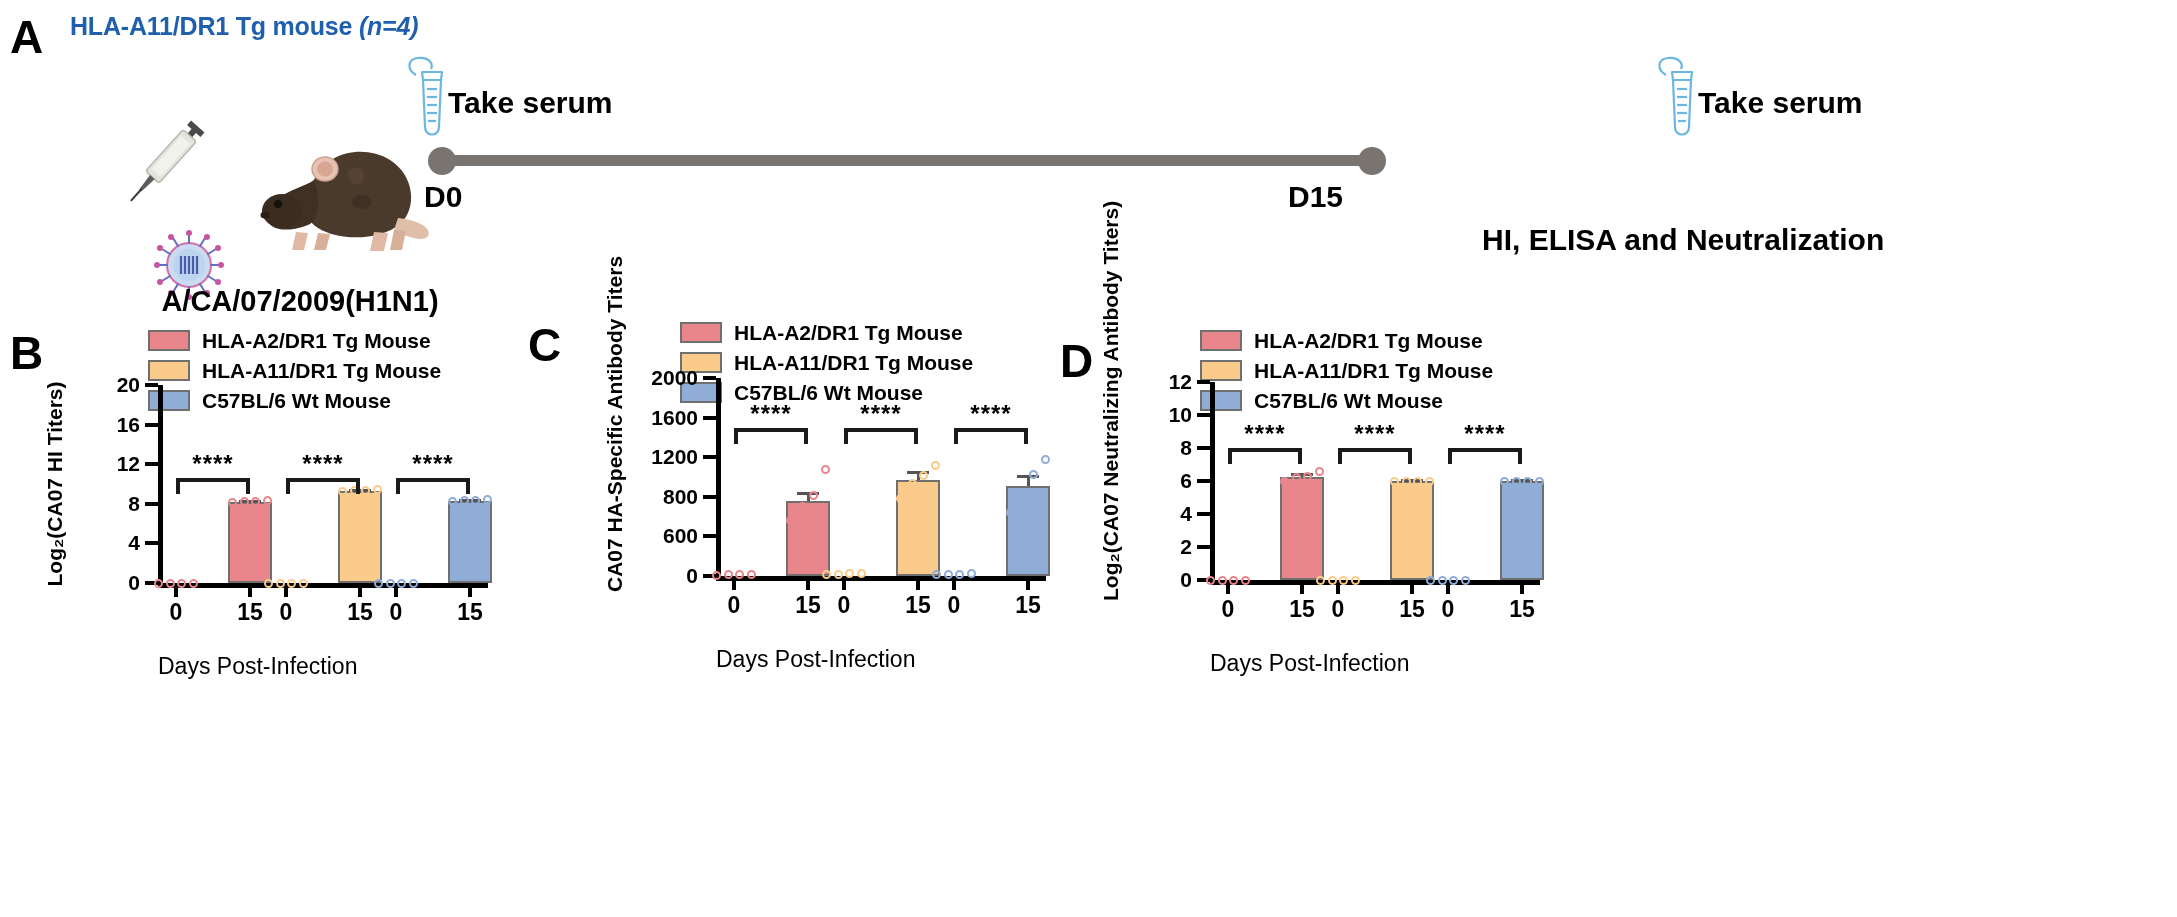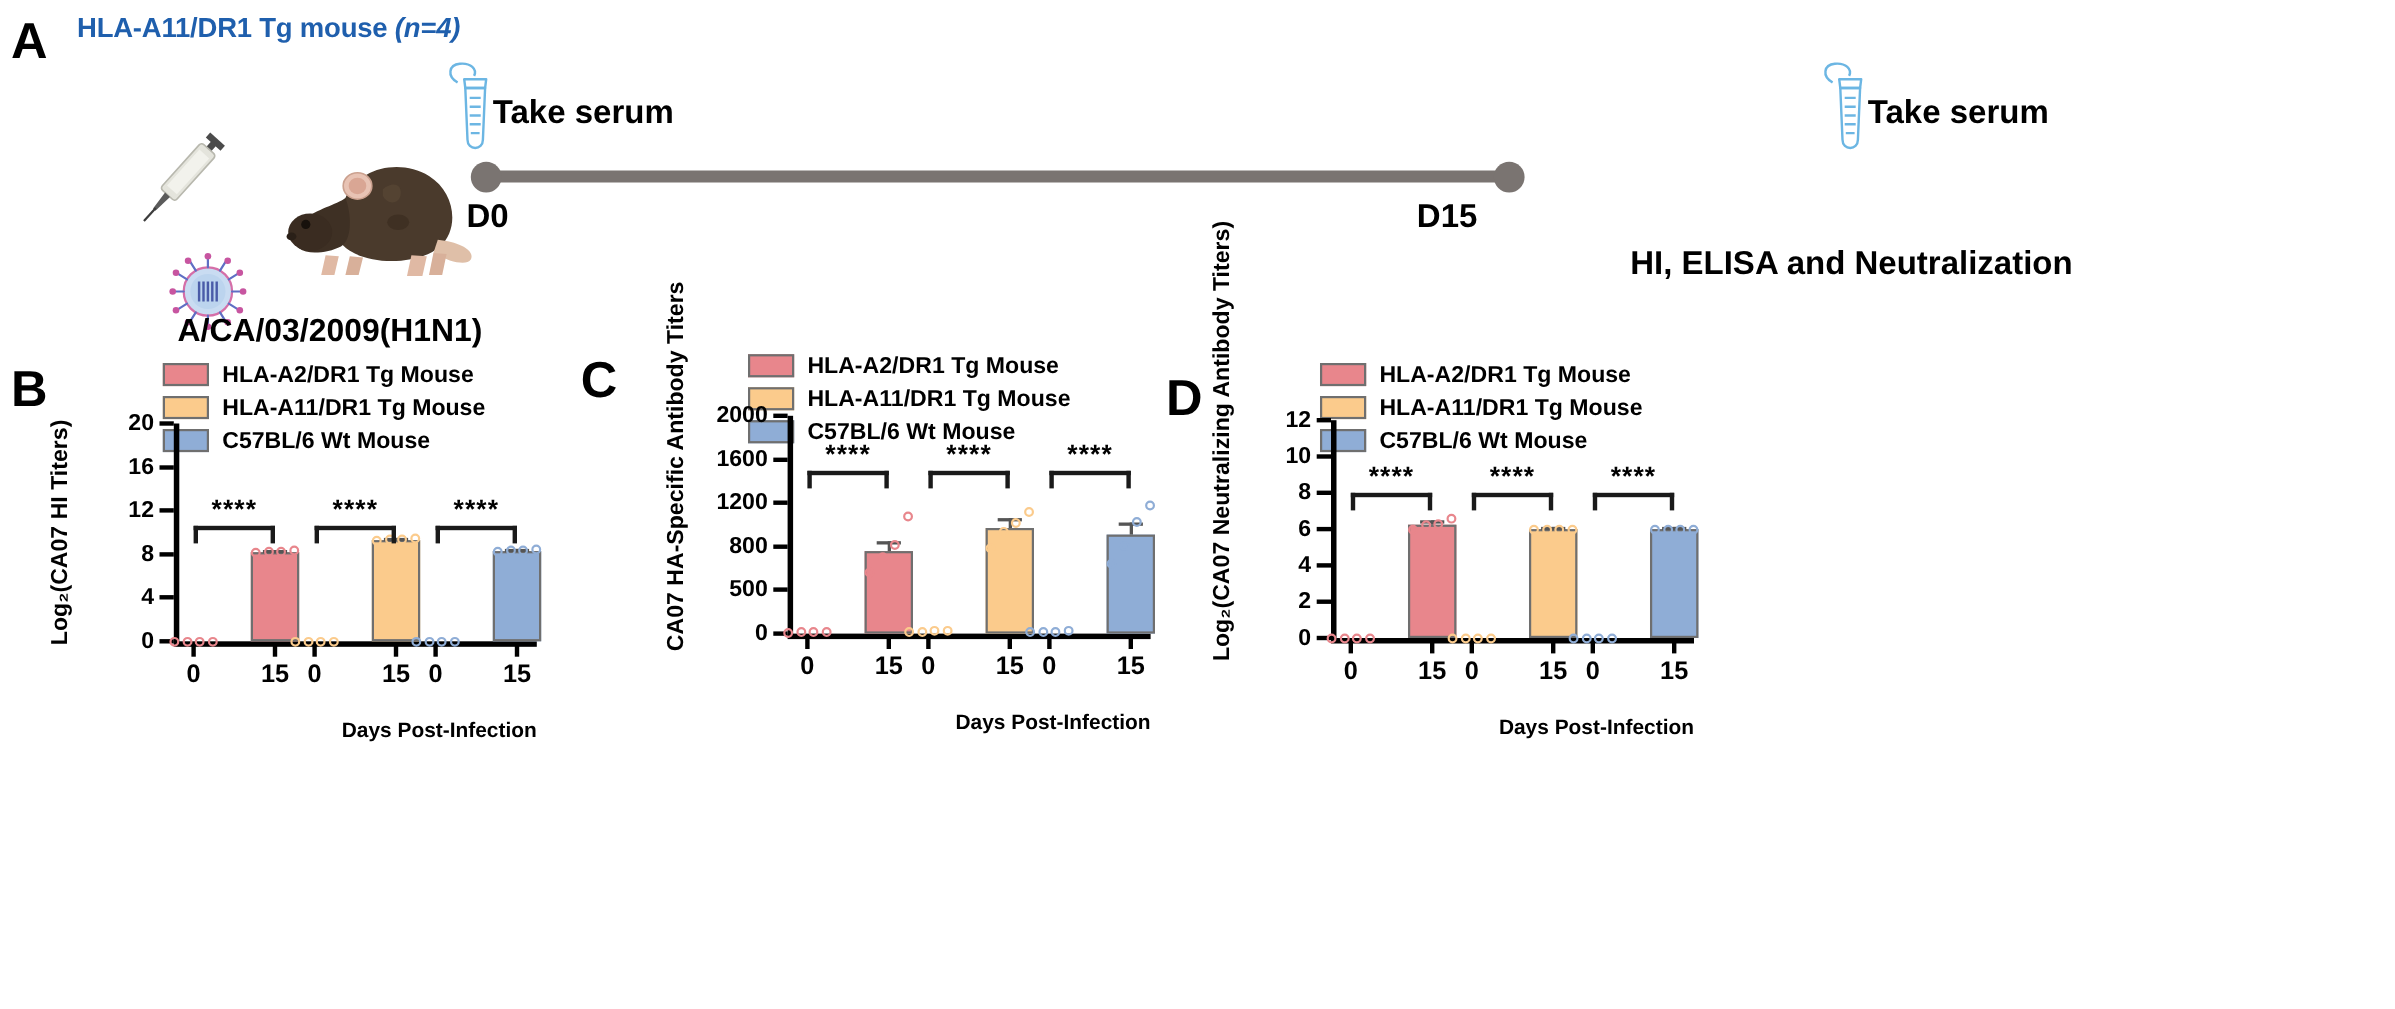--- a/index.html
+++ b/index.html
@@ -35,22 +35,22 @@
   .chart{position:absolute;}
   .axis-v{position:absolute;background:#000;width:5px;}
   .axis-h{position:absolute;background:#000;height:5px;}
   .tick{position:absolute;background:#000;height:4px;width:13px;}
   .ticklabel{position:absolute;font-size:21px;font-weight:bold;color:#000;
              text-align:right;line-height:1;white-space:nowrap;}
   .xticklabel{position:absolute;font-size:23px;font-weight:bold;color:#000;
               text-align:center;line-height:1;white-space:nowrap;}
   .ylabel{position:absolute;font-size:21px;font-weight:bold;color:#000;
           transform-origin:0 0;transform:rotate(-90deg);white-space:nowrap;line-height:1;}
-  .xlabel{position:absolute;font-size:19px;font-weight:bold;color:#000;
-          text-align:right;white-space:nowrap;line-height:1;}
+  .xlabel{position:absolute;font-size:23px;font-weight:normal;color:#000;
+          text-align:left;white-space:nowrap;line-height:1;}
 
   .bar{position:absolute;border:2px solid #6f6f6f;box-sizing:border-box;}
   .errbar{position:absolute;background:#555;width:3px;}
   .errcap{position:absolute;background:#555;height:3px;}
 
   .dot{position:absolute;border-radius:50%;box-sizing:border-box;border-width:2px;
        border-style:solid;background:transparent;}
 
   .sigbar{position:absolute;}
   .sigbar .hline{position:absolute;background:#1a1a1a;height:4px;width:100%;top:0;left:0;}
@@ -137,21 +137,21 @@
   <path d="M176 98 C196 100 210 108 206 116 C202 122 186 118 172 110 Z" fill="#dfbfa8"></path>
   <path d="M74 112 L70 130 L82 130 L86 113 Z" fill="#e0b9a4"></path>
   <path d="M96 113 L92 130 L104 130 L108 114 Z" fill="#d8b09a"></path>
   <path d="M152 112 L148 131 L162 131 L166 113 Z" fill="#e0b9a4"></path>
   <path d="M172 110 L168 130 L180 130 L184 111 Z" fill="#d8b09a"></path>
   <path d="M126 52 C136 44 144 48 142 58 C140 66 130 66 126 58 Z" fill="#5d4a38" opacity=".55"></path>
   <ellipse cx="140" cy="82" rx="10" ry="7" fill="#3a2c20" opacity=".7"></ellipse>
 </svg>
 
 <div class="abs caption-a" style="left:90px;top:284px;width:420px;">
-  <div>A/CA/03/2009(H1N1)</div>
+  <div>A/CA/07/2009(H1N1)</div>
 </div>
 
 <div class="abs tl-line" style="left:440px;top:155px;width:932px;"></div>
 <div class="abs tl-node" style="left:428px;top:147px;"></div>
 <div class="abs tl-node" style="left:1358px;top:147px;"></div>
 <div class="abs tl-label" style="left:424px;top:182px;">D0</div>
 <div class="abs tl-label" style="left:1288px;top:182px;">D15</div>
 
 <svg class="abs tube-art" style="left:400px;top:55px;" width="62" height="95" viewBox="0 0 62 95">
   <g fill="none" stroke="#6CB6E3" stroke-width="2.2" stroke-linejoin="round">
@@ -312,21 +312,21 @@
     </div>
     <div class="sigstars" style="left:300px;top:67.05999999999999px;width:74px;">****</div>
     <div class="xlabel" style="left:62px;top:270px;width:330px;">Days Post-Infection</div>
   </div>
 <div class="chart" id="chart-C" style="left:628px;top:378px;width:410px;height:230px;">
     <div class="axis-v" style="left:88px;top:0px;height:201px;"></div>
     <div class="axis-h" style="left:88px;top:198px;width:330px;"></div>
     <div class="tick" style="left:75px;top:196px;"></div>
     <div class="ticklabel" style="left:-4px;top:187px;width:74px;">0</div>
     <div class="tick" style="left:75px;top:156.4px;"></div>
-    <div class="ticklabel" style="left:-4px;top:147.4px;width:74px;">500</div>
+    <div class="ticklabel" style="left:-4px;top:147.4px;width:74px;">600</div>
     <div class="tick" style="left:75px;top:116.8px;"></div>
     <div class="ticklabel" style="left:-4px;top:107.8px;width:74px;">800</div>
     <div class="tick" style="left:75px;top:77.2px;"></div>
     <div class="ticklabel" style="left:-4px;top:68.2px;width:74px;">1200</div>
     <div class="tick" style="left:75px;top:37.599999999999994px;"></div>
     <div class="ticklabel" style="left:-4px;top:28.599999999999994px;width:74px;">1600</div>
     <div class="tick" style="left:75px;top:-2px;"></div>
     <div class="ticklabel" style="left:-4px;top:-11px;width:74px;text-align:right;">2000</div>
     <div class="ylabel" style="left:-24px;top:214px;width:230px;text-align:center;">CA07 HA-Specific Antibody Titers</div>
     <div class="dot" style="left:84.34px;top:192.51px;width:9px;height:9px;border-color:#E8868C;color:#E8868C;"></div>

